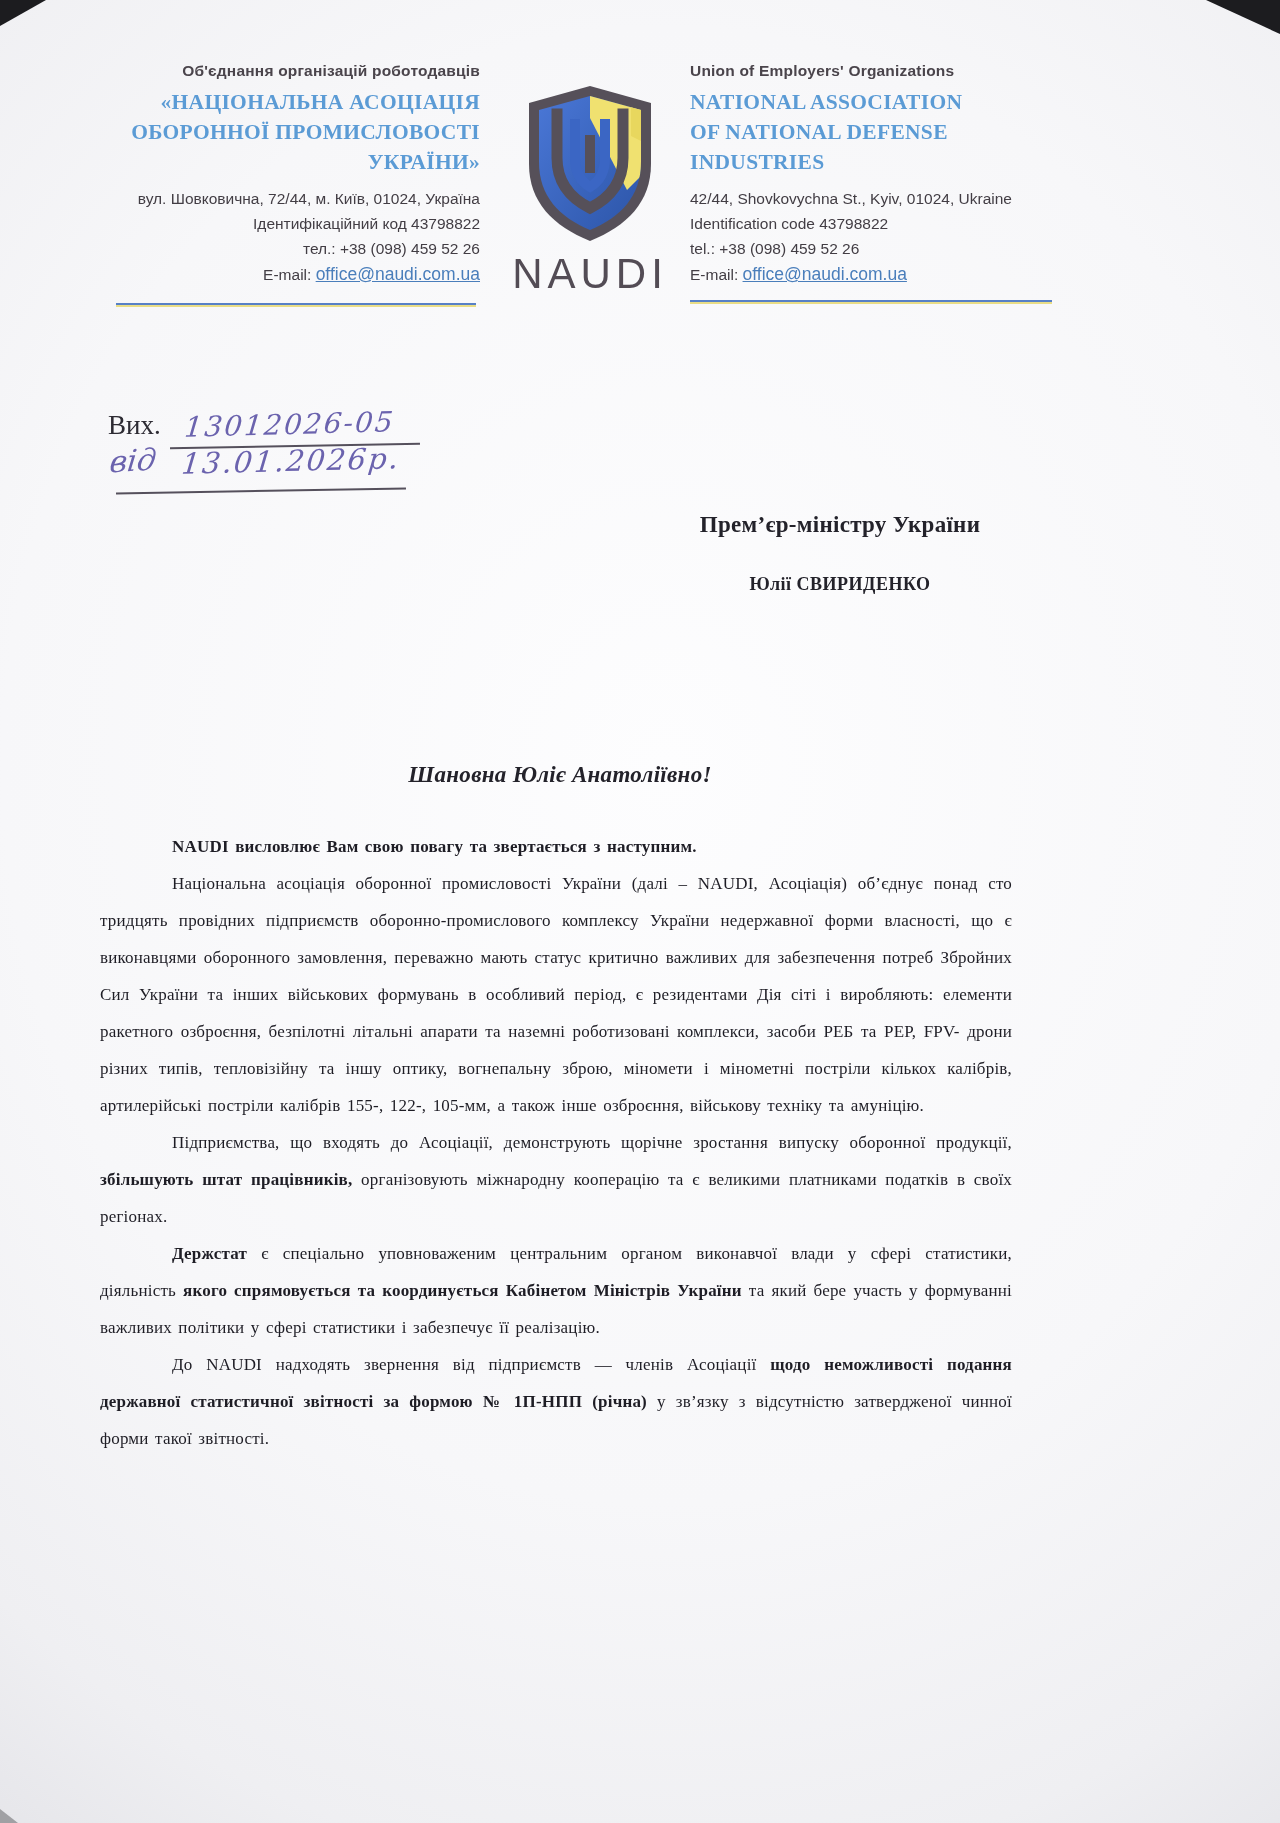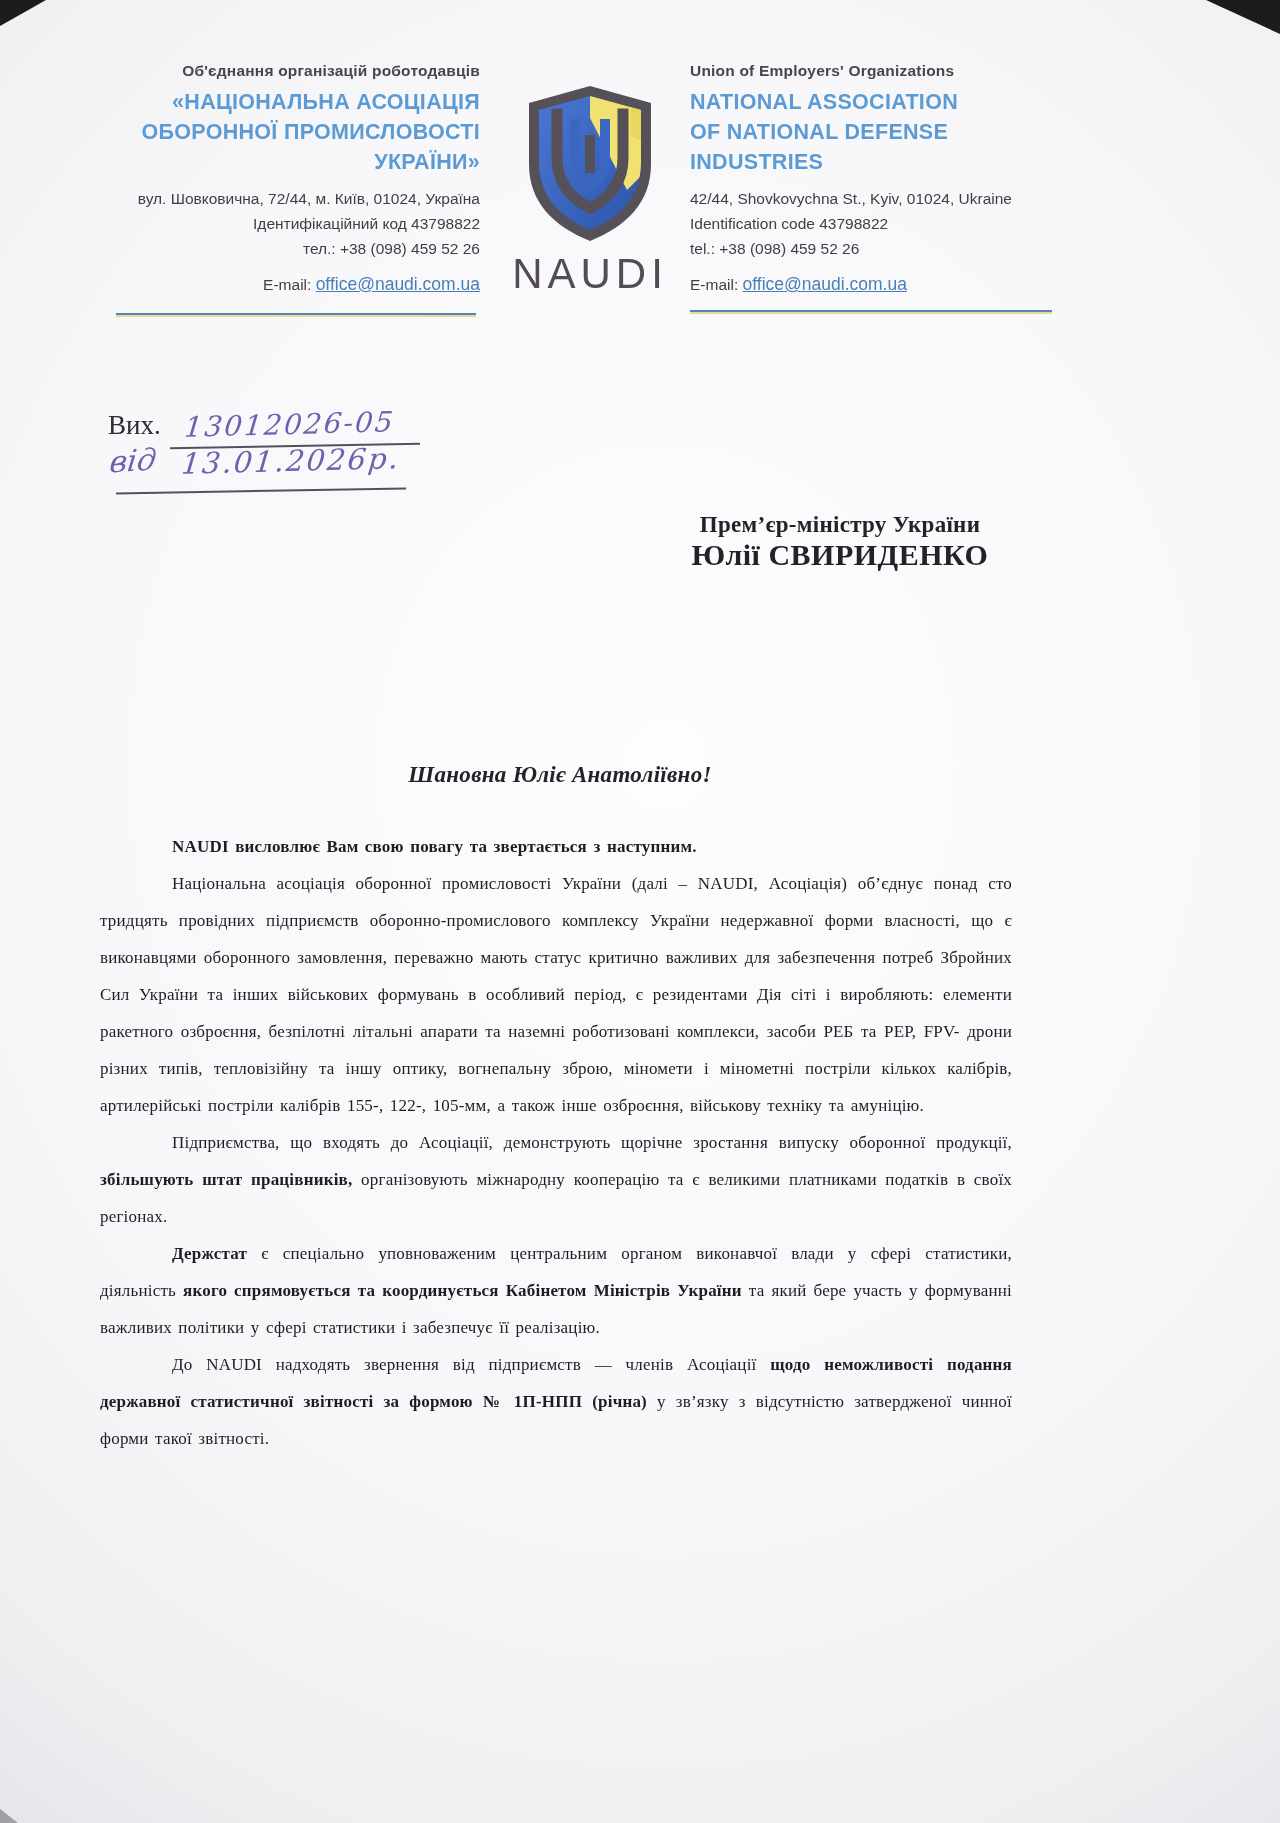--- a/index.html
+++ b/index.html
@@ -17,23 +17,23 @@
   .corner{position:absolute;background:#1c1c1f;}
   .corner.tl{top:0;left:0;width:46px;height:26px;clip-path:polygon(0 0,100% 0,0 100%);}
   .corner.tr{top:0;right:0;width:74px;height:34px;clip-path:polygon(0 0,100% 0,100% 100%);}
   .corner.bl{bottom:0;left:0;width:18px;height:14px;clip-path:polygon(0 0,0 100%,100% 100%);opacity:.35;}
 
   
   .lh{position:absolute;top:0;left:0;width:100%;font-family:"Liberation Sans", sans-serif;}
   .lh-left{position:absolute;top:62px;left:96px;width:384px;text-align:right;}
   .lh-right{position:absolute;top:62px;left:690px;width:370px;text-align:left;}
   .org-type{font-size:15.5px;font-weight:bold;color:#4a444b;letter-spacing:.2px;}
-  .org-name{margin-top:7px;font-size:21.5px;font-weight:bold;color:#5b9bd5;line-height:30px;letter-spacing:.3px;}
+  .org-name{margin-top:7px;font-size:21.5px;font-weight:bold;color:#5b9bd5;line-height:30px;letter-spacing:.3px;font-family:Liberation Serif, serif;}
   .contact{margin-top:9px;font-size:15.5px;color:#423d44;line-height:25px;}
-  .contact .email-row{margin-top:11px;}
+  .contact .email-row{margin-top:1px;}
   .email-link{color:#4a7ebb;text-decoration:underline;font-size:17.5px;cursor:pointer;}
   .divider{height:0;border-top:2px solid #5780c6;border-bottom:2px solid #e9dd86;margin-top:14px;}
   .lh-left .divider{width:360px;margin-left:auto;margin-right:4px;margin-top:16px;}
   .lh-right .divider{width:362px;margin-top:13px;}
 
   .logo-wrap{position:absolute;top:84px;left:497px;width:186px;text-align:center;}
   .logo-word{margin-top:4px;font-family:"Liberation Sans", sans-serif;font-weight:normal;
     font-size:42px;color:#534c55;letter-spacing:5px;}
 
   
@@ -44,21 +44,21 @@
   .ref-num{font-size:28px;letter-spacing:2px;margin-left:18px;}
   .ref-date-row{margin-top:2px;}
   .ref-date-prefix{font-size:30px;margin-left:2px;transform:skewX(-10deg) rotate(-4deg);}
   .ref-date{font-size:29px;letter-spacing:2px;margin-left:22px;}
   .u1{position:absolute;left:62px;top:37px;width:250px;height:2px;background:#55505c;transform:rotate(-1deg);}
   .u2{position:absolute;left:8px;top:82px;width:290px;height:2px;background:#55505c;transform:rotate(-1deg);}
 
   
   .recipient{position:absolute;top:512px;left:660px;width:360px;text-align:center;}
   .recipient .r1{font-size:23px;font-weight:bold;letter-spacing:.3px;}
-  .recipient .r2{font-size:30px;font-weight:bold;letter-spacing:.5px;}
+  .recipient .r2{font-size:18px;font-weight:bold;margin-top:36px;letter-spacing:.5px;}
 
   
   .salutation{position:absolute;top:762px;left:100px;width:920px;text-align:center;
     font-size:23px;font-weight:bold;font-style:italic;letter-spacing:.3px;}
   .body-text{position:absolute;top:828px;left:100px;width:912px;}
   .body-text p{margin:0;text-indent:72px;text-align:justify;
     font-size:17px;line-height:37px;letter-spacing:.2px;word-spacing:2px;color:#1e1d25;}
   .body-text .b,.body-text span.b{font-weight:bold;}
 </style>
 </head>

